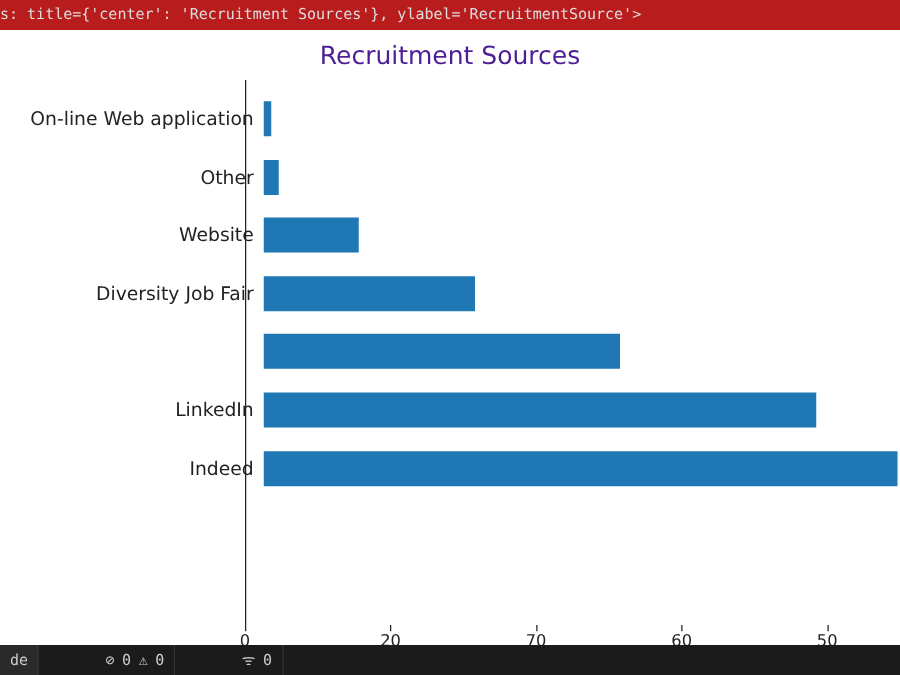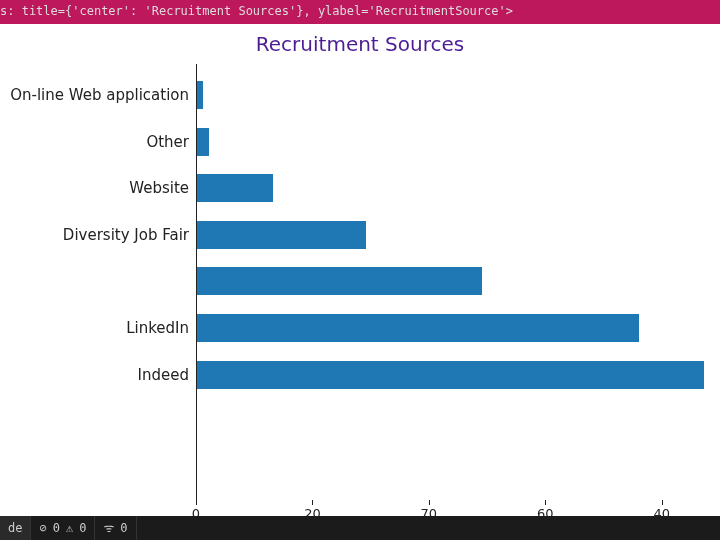--- a/index.html
+++ b/index.html
@@ -5,21 +5,21 @@
   html, body {
     margin: 0;
     padding: 0;
     width: 720px;
     height: 540px;
     background: #fff;
     font-family: "DejaVu Sans", "Liberation Sans", Arial, sans-serif;
     overflow: hidden;
   }
   .top-code {
-    background: #be185d;
+    background: #b91c1c;
     color: #ddd;
     font-family: "DejaVu Sans Mono", Menlo, Consolas, monospace;
     font-size: 12px;
     padding: 4px 8px 6px 0;
     white-space: nowrap;
     overflow: hidden;
   }
   .chart-area {
     position: relative;
     width: 720px;
@@ -46,20 +46,21 @@
   .bars {
     position: absolute;
     top: 8px;
     left: 0;
     width: 100%;
     height: 420px;
   }
   .row {
     position: relative;
     height: 46.6px;
+    margin-left: 14px;
   }
   .bar-label {
     position: absolute;
     right: 100%;
     margin-right: 8px;
     top: 50%;
     transform: translateY(-50%);
     font-size: 15px;
     color: #222;
     white-space: nowrap;
@@ -104,20 +105,21 @@
     left: 0;
     right: 0;
     bottom: 0;
     height: 24px;
     background: #1b1b1b;
     color: #ccc;
     font-family: "DejaVu Sans Mono", Menlo, Consolas, monospace;
     font-size: 12px;
     display: flex;
     align-items: center;
+    gap: 45px;
   }
   .status-chip {
     padding: 0 8px;
     height: 24px;
     line-height: 24px;
     border-right: 1px solid #333;
     display: flex;
     align-items: center;
     gap: 6px;
   }
@@ -176,21 +178,21 @@
       <div class="tick" style="left: 232.889px;">
         <div class="mark"></div>
         <div class="num">70</div>
       </div>
       <div class="tick" style="left: 349.333px;">
         <div class="mark"></div>
         <div class="num">60</div>
       </div>
       <div class="tick" style="left: 465.778px;">
         <div class="mark"></div>
-        <div class="num">40</div>
+        <div class="num">50</div>
       </div>
     </div>
 </div>
 
 <div class="statusbar">
   <div class="status-chip">
     <span>de</span>
   </div>
   <div class="status-chip">
     <span class="icon">⊘</span>

